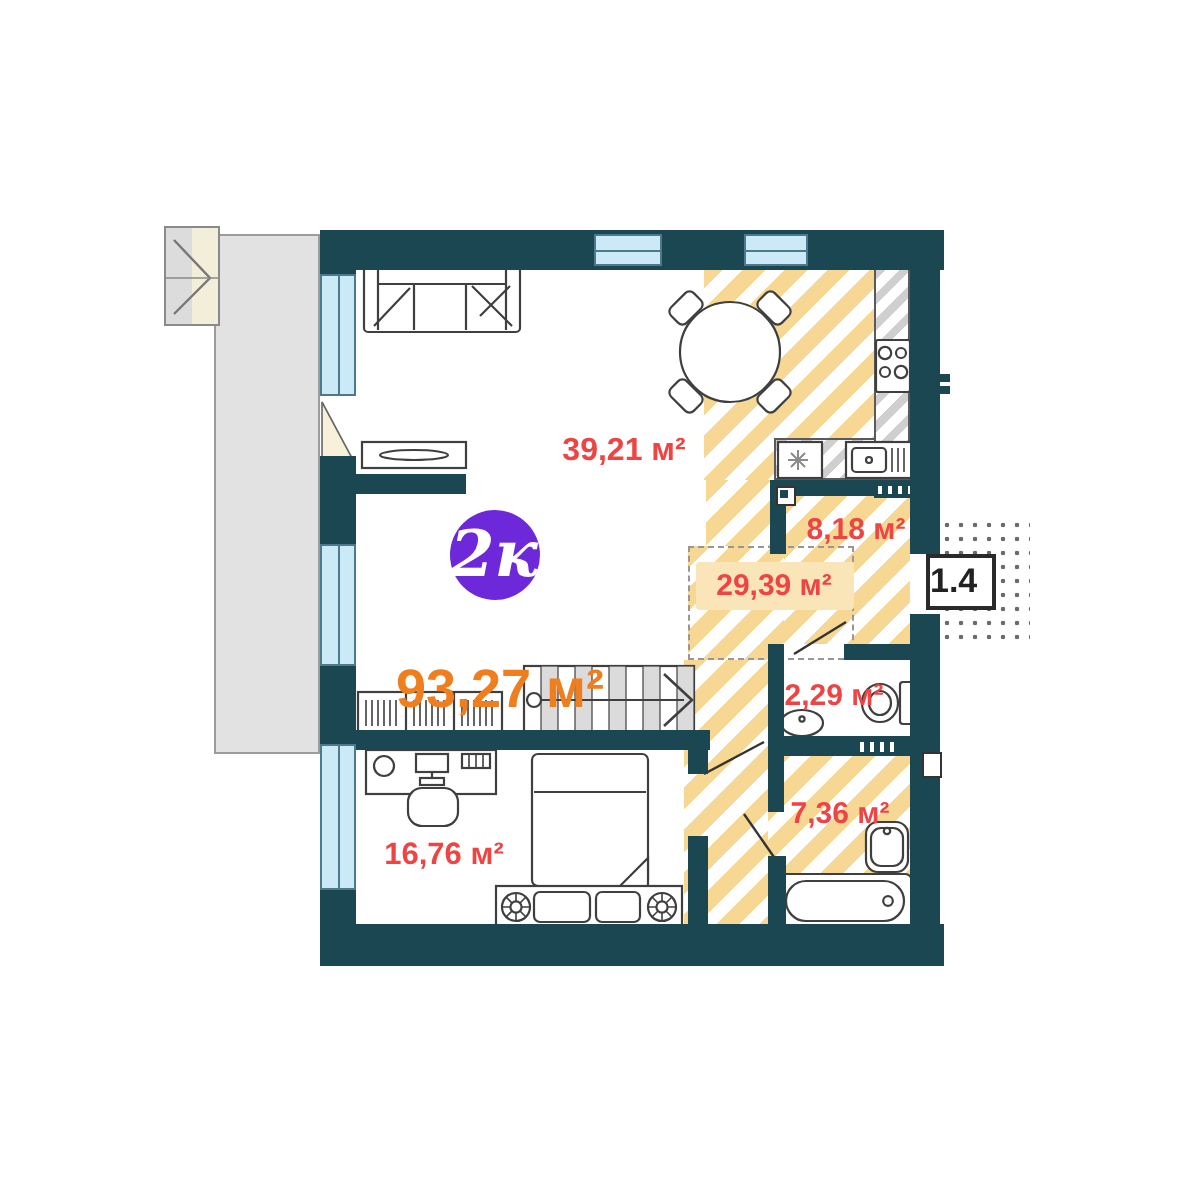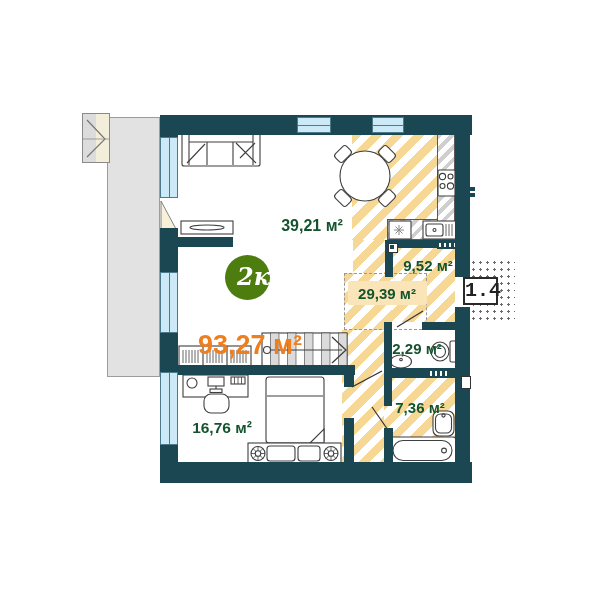--- a/index.html
+++ b/index.html
@@ -16,26 +16,26 @@
   .landing{background-image:radial-gradient(circle,#6b6b6b 1px,transparent 1.3px);background-size:7px 7px;background-position:2px 2px;}
   .window{background:#CBE9F6;border:1px solid #4A7A8C;box-sizing:border-box;}
   .window .mull{position:absolute;background:#4A7A8C;}
   .vent{background:#1B4752;}
   .vent .dots{position:absolute;left:2px;top:2px;right:2px;bottom:2px;
               background:repeating-linear-gradient(90deg,#fff 0 2px,transparent 2px 5px);}
   .whitebox{background:#fff;border:1px solid #333;box-sizing:border-box;}
   .dashzone{border:1.5px dashed #979797;box-sizing:border-box;}
   .band{background:#FAE5B8;border-radius:2px;}
   
-  .arealabel{font-weight:700;color:#14532d;transform:translate(-50%,-50%);white-space:nowrap;letter-spacing:0;}
+  .arealabel{font-weight:700;color:#ef4444;transform:translate(-50%,-50%);white-space:nowrap;letter-spacing:0;}
   .total{font-weight:700;color:#EF7F1E;transform:translate(-50%,-50%);white-space:nowrap;font-size:27px;margin-top:27px;}
-  .badge{width:45px;height:45px;border-radius:50%;background:#4d7c0f;color:#fff;text-align:right;
-         font-family:"DejaVu Serif",serif;font-style:italic;font-weight:600;font-size:24px;line-height:44px;}
-  .unitbox{background:#fff;border:2.5px solid #2A2A2A;box-sizing:border-box;text-align:right;
-           font-weight:700;font-size:20px;color:#222;line-height:24px;font-family:Liberation Mono, monospace;}
+  .badge{width:45px;height:45px;border-radius:50%;background:#6d28d9;color:#fff;text-align:left;
+         font-family:"DejaVu Serif",serif;font-style:italic;font-weight:600;font-size:32px;line-height:44px;}
+  .unitbox{background:#fff;border:2.5px solid #2A2A2A;box-sizing:border-box;text-align:left;
+           font-weight:700;font-size:17px;color:#222;line-height:24px;}
   svg{position:absolute;left:0;top:0;}
 </style>
 </head>
 <body>
 
 <div id="stage">
 
   <div class="abs z1 terrace" style="left:107px;top:117px;width:53px;height:260px"></div>
   <div class="abs z1" style="left:82px;top:113px;width:28px;height:50px;border:1px solid #8a8a8a;box-sizing:border-box;background:linear-gradient(90deg,#DCDCDC 0 50%,#F3EEDA 50% 100%)"></div>
   <div class="abs z1 landing" style="left:468px;top:257px;width:47px;height:66px"></div>
@@ -220,21 +220,21 @@
     </div>
   <div class="abs z5 whitebox" style="left:461px;top:376px;width:10px;height:13px"></div>
   <div class="abs z5 whitebox" style="left:388px;top:243px;width:10px;height:10px">
       <div style="position:absolute;left:1px;top:1px;width:4px;height:4px;background:#1B4752"></div>
     </div>
   <div class="abs z5" style="left:468px;top:187px;width:7px;height:4px;background:#1B4752"></div>
   <div class="abs z5" style="left:468px;top:193px;width:7px;height:4px;background:#1B4752"></div>
 
   <div class="abs z6 arealabel" style="left:312px;top:226px;font-size:16px">39,21 м²</div>
   <div class="abs z6 arealabel" style="left:387px;top:293px;font-size:15px">29,39 м²</div>
-  <div class="abs z6 arealabel" style="left:428px;top:265px;font-size:15px">9,52 м²</div>
+  <div class="abs z6 arealabel" style="left:428px;top:265px;font-size:15px">8,18 м²</div>
   <div class="abs z6 arealabel" style="left:417px;top:348px;font-size:15px">2,29 м²</div>
   <div class="abs z6 arealabel" style="left:420px;top:407px;font-size:15px">7,36 м²</div>
   <div class="abs z6 arealabel" style="left:222px;top:428px;font-size:15.5px">16,76 м²</div>
 
   <div class="abs z6 badge" style="left:225px;top:255px">2к</div>
   <div class="abs z6 total" style="left:250px;top:318px">93,27 м²</div>
   <div class="abs z6 unitbox" style="left:463px;top:277px;width:35px;height:28px">1.4</div>
 
 </div>
 

